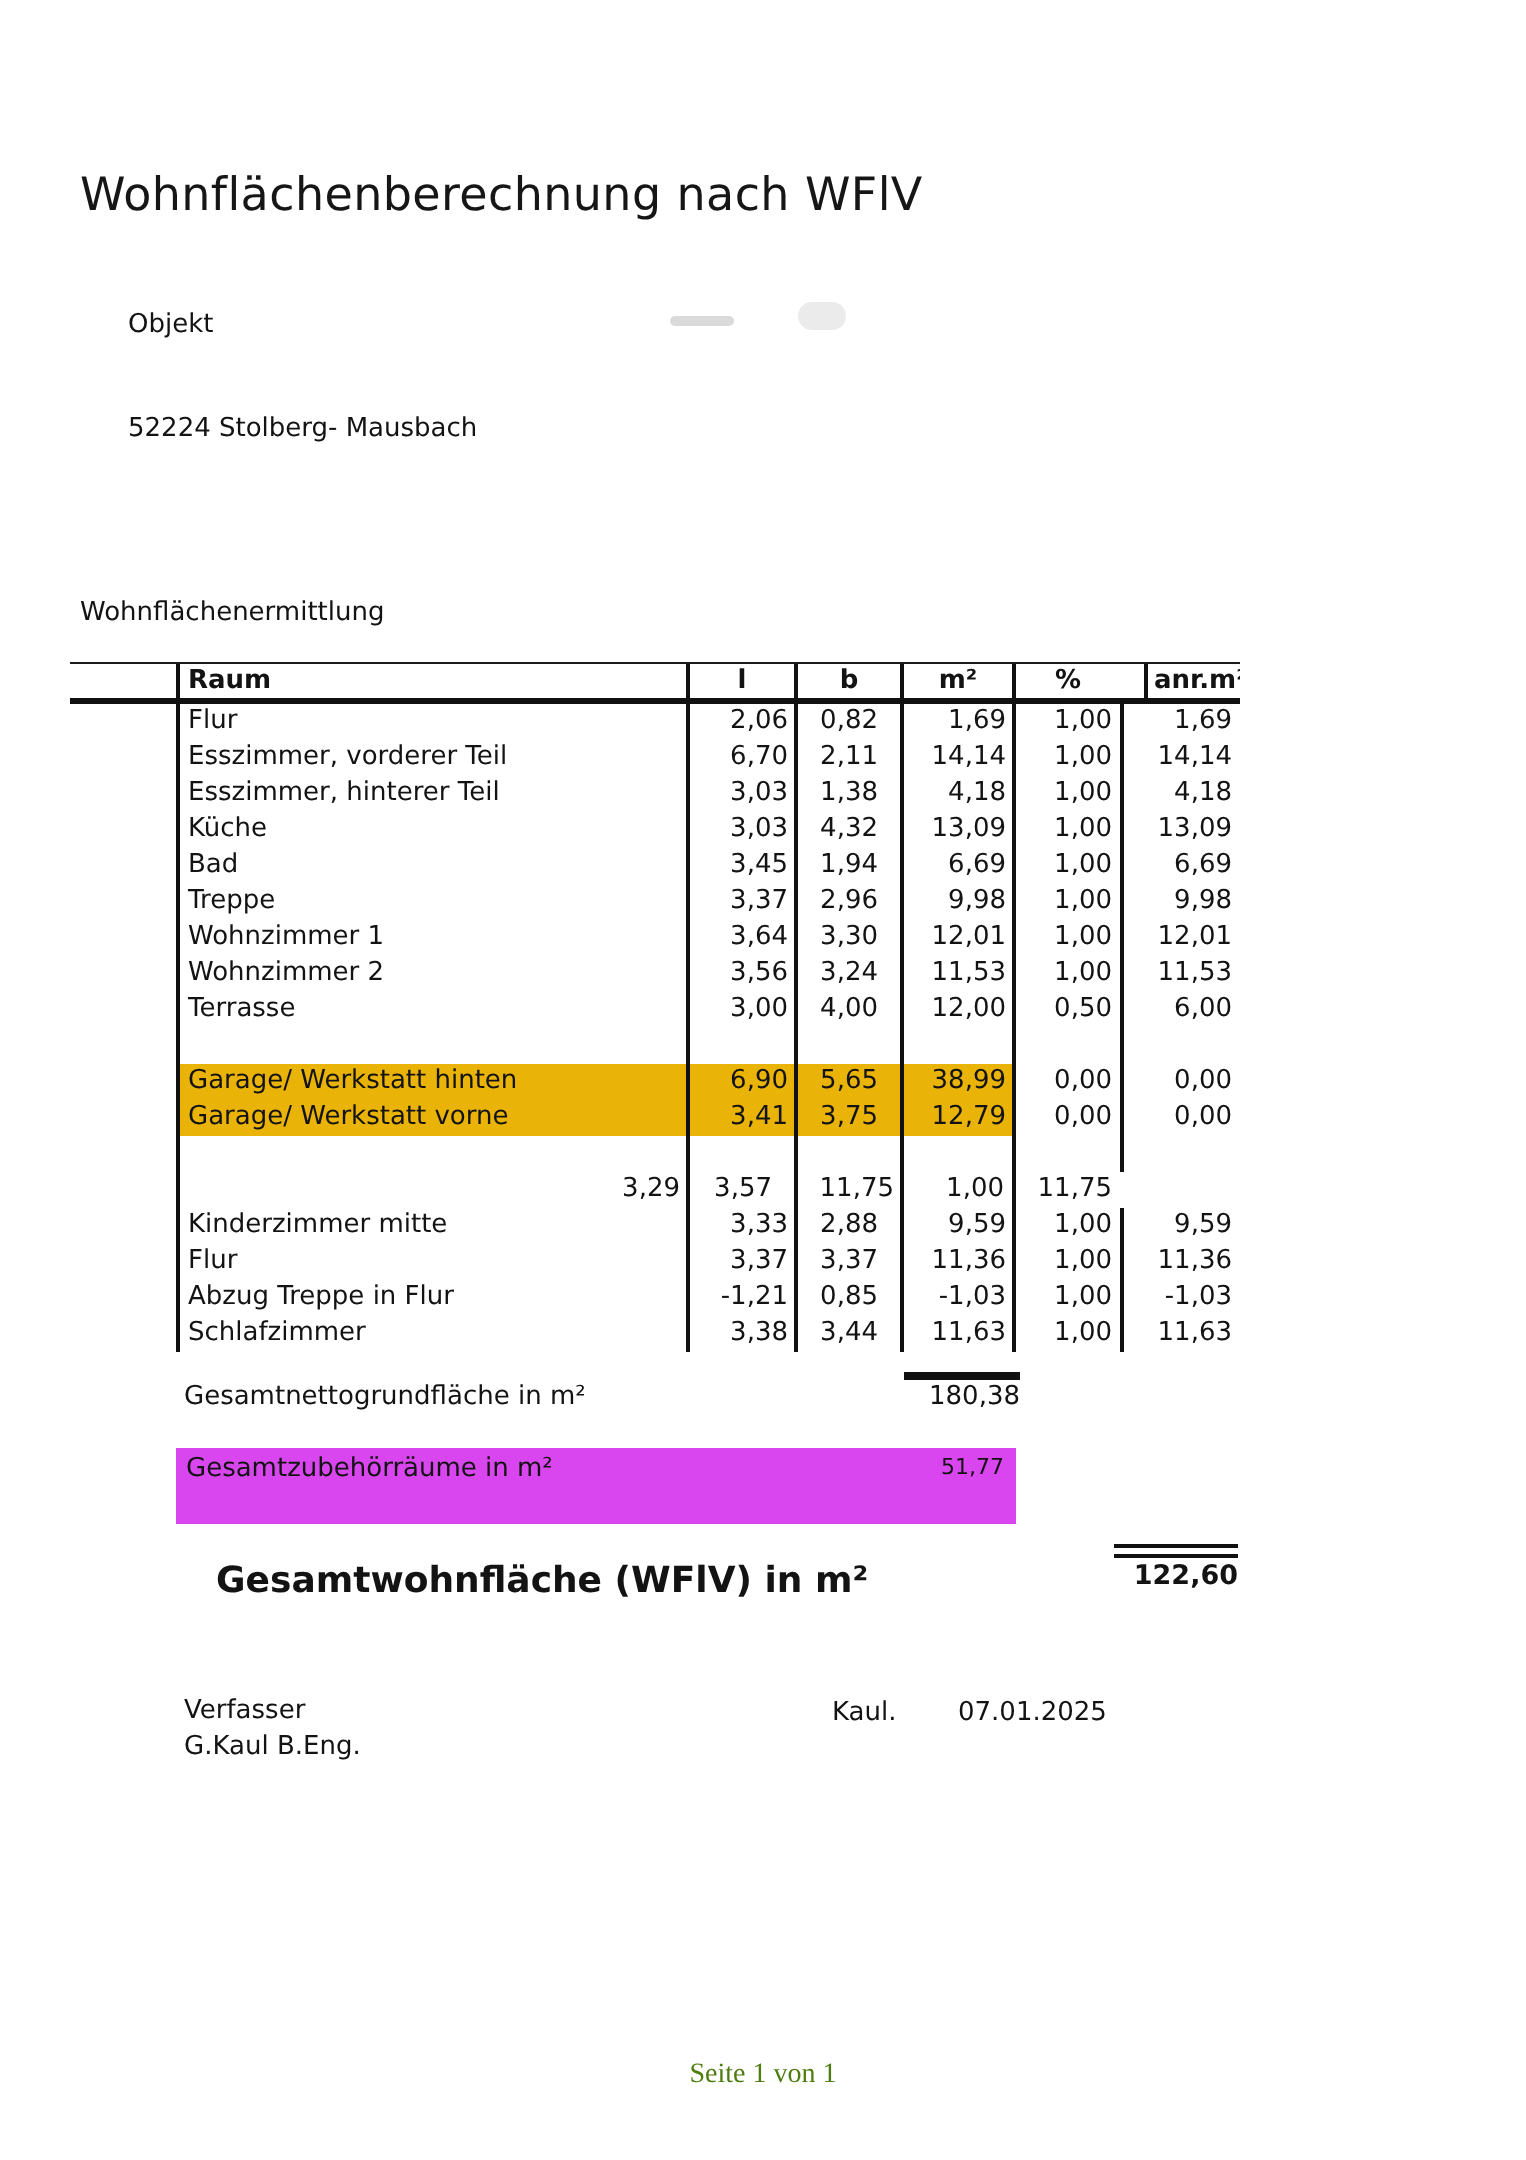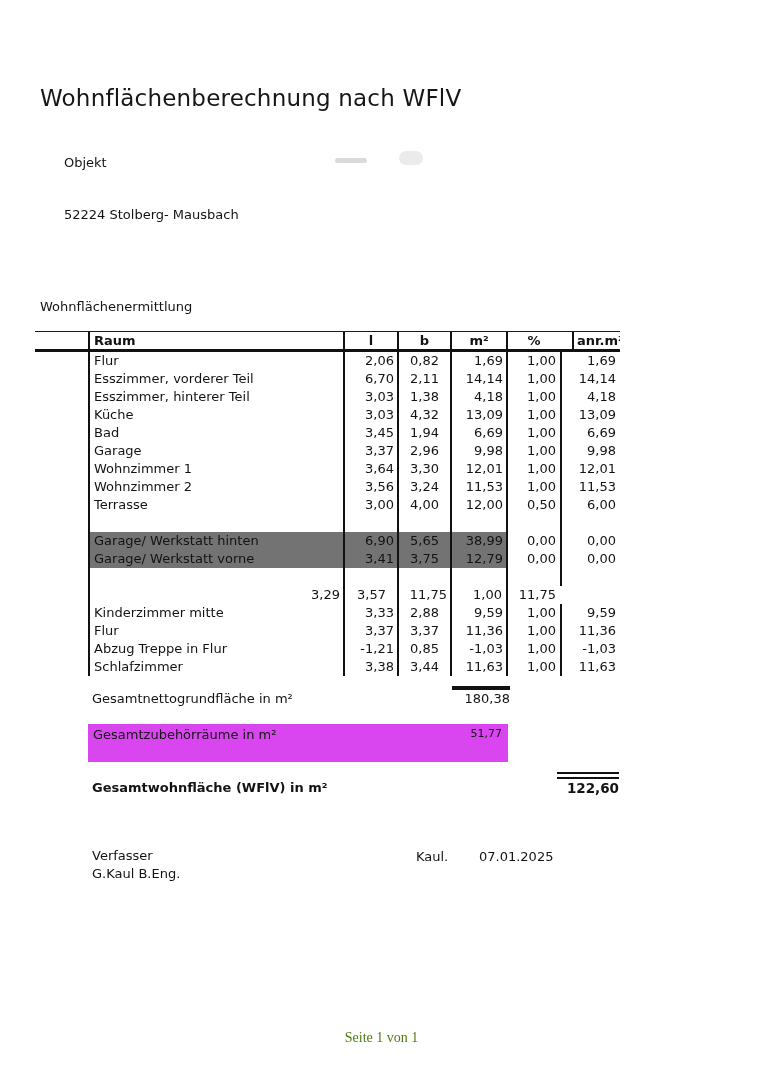--- a/index.html
+++ b/index.html
@@ -61,30 +61,30 @@
   .c-etage { text-align: right; padding-right: 7px; margin-top: 17px; }
   .c-raum  { border-left: 2px solid #111; padding-left: 4px; }
   .c-l     { border-left: 2px solid #111; text-align: right; padding-right: 3px; }
   .c-b     { border-left: 2px solid #111; text-align: right; padding-right: 11px; }
   .c-m2    { border-left: 2px solid #111; text-align: right; padding-right: 3px; }
   .c-pct   { border-left: 2px solid #111; text-align: right; padding-right: 4px; }
   .c-anr   { border-left: 2px solid #111; text-align: right; padding-right: 4px; }
   .t-header .c-etage { text-align: center; padding-right: 2px; }
   .t-header .c-l, .t-header .c-b, .t-header .c-m2, .t-header .c-pct { text-align: center; padding-right: 0; }
   .t-header .c-anr { text-align: right; padding-left: 3px; padding-right: 0; margin-left: 12px; }
-  .hl { background: #737373; }
+  .hl { background: #eab308; }
 
   
   .net-label { position: absolute; left: 92px; top: 691px; font-size: 13px; }
   .net-line  { position: absolute; left: 452px; top: 686px; width: 58px; height: 4px; background: #111; }
   .net-value { position: absolute; left: 410px; top: 691px; width: 100px; text-align: right; font-size: 13px; }
   .aux-bar   { position: absolute; left: 88px; top: 724px; width: 420px; height: 38px; background: #d946ef; }
   .aux-label { position: absolute; left: 5px; top: 3px; font-size: 13px; }
   .aux-value { position: absolute; right: 6px; top: 3px; font-size: 11px; }
-  .living-label { position: absolute; left: 92px; top: 780px; font-size: 13px; font-weight: bold; }
+  .living-label { position: absolute; left: 108px; top: 780px; font-size: 18px; font-weight: bold; }
   .living-line  { position: absolute; left: 557px; top: 772px; width: 62px; height: 7px;
                   border-top: 2px solid #111; border-bottom: 2px solid #111; }
   .living-value { position: absolute; left: 519px; top: 780px; width: 100px; text-align: right;
                   font-size: 13.5px; font-weight: bold; }
 
   
   .author-label { position: absolute; left: 92px; top: 848px; font-size: 13px; }
   .author-name  { position: absolute; left: 92px; top: 866px; font-size: 13px; }
   .place        { position: absolute; left: 416px; top: 849px; font-size: 13px; }
   .date         { position: absolute; left: 479px; top: 849px; font-size: 13px; }
@@ -159,21 +159,21 @@
           <div class="cell c-etage"></div>
           <div class="cell c-raum">Bad</div>
           <div class="cell c-l">3,45</div>
           <div class="cell c-b">1,94</div>
           <div class="cell c-m2">6,69</div>
           <div class="cell c-pct">1,00</div>
           <div class="cell c-anr">6,69</div>
         </div>
         <div class="t-row">
           <div class="cell c-etage"></div>
-          <div class="cell c-raum">Garage</div>
+          <div class="cell c-raum">Treppe</div>
           <div class="cell c-l">3,37</div>
           <div class="cell c-b">2,96</div>
           <div class="cell c-m2">9,98</div>
           <div class="cell c-pct">1,00</div>
           <div class="cell c-anr">9,98</div>
         </div>
         <div class="t-row">
           <div class="cell c-etage"></div>
           <div class="cell c-raum">Wohnzimmer 1</div>
           <div class="cell c-l">3,64</div>

